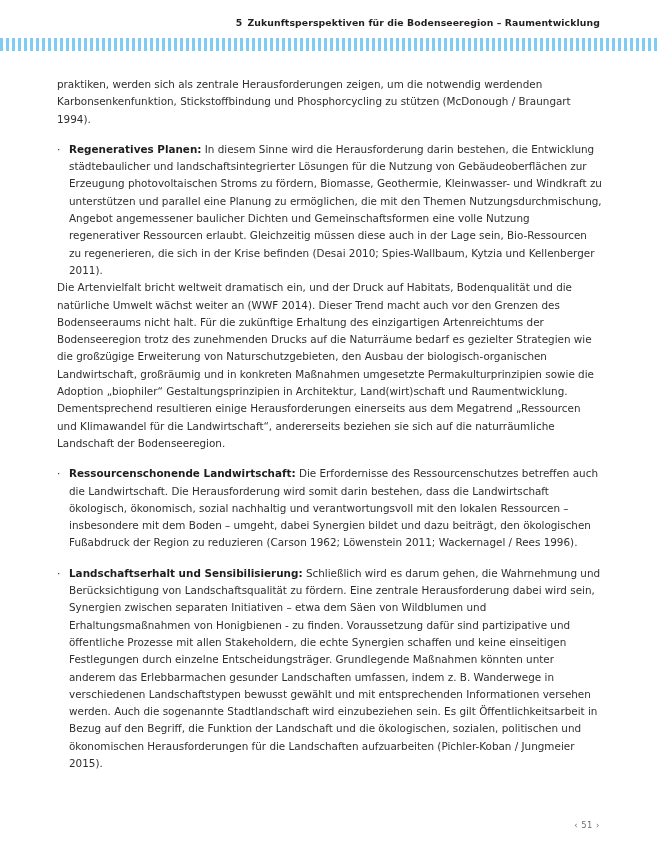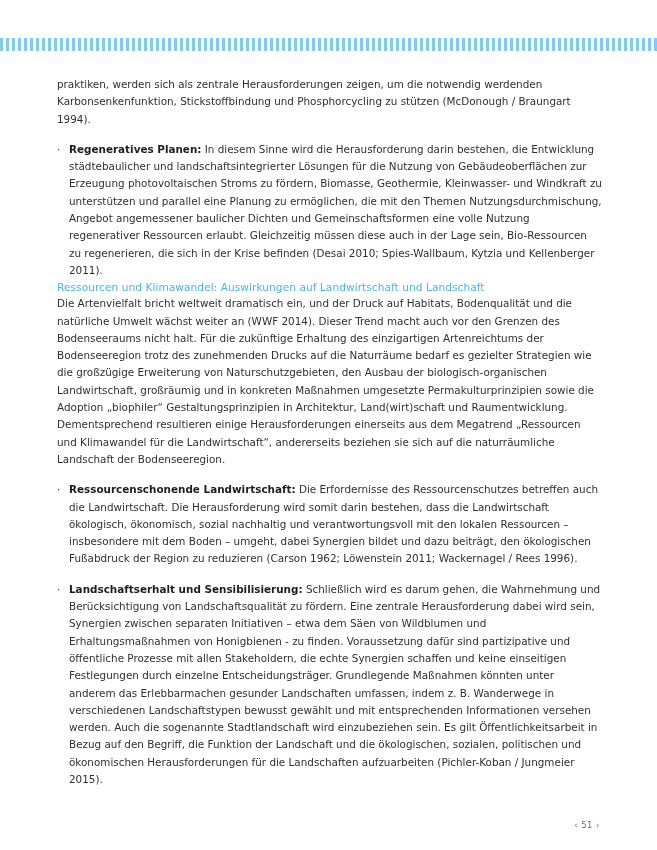--- a/index.html
+++ b/index.html
@@ -119,32 +119,34 @@
     white-space: nowrap;
   }
   .footer .caret { color: #6d6d6d; }
   .footer .page-num { margin: 0 3px; }
 </style>
 </head>
 <body>
 
 <div class="page">
 
+  <div class="header">
+    <span class="chapter-num">5</span><span>Zukunftsperspektiven für die Bodenseeregion – Raumentwicklung</span>
+  </div>
 
   <div class="dash-rule"></div>
 
   <div class="content">
 
     <p class="body-text">praktiken, werden sich als zentrale Herausforderungen zeigen, um die notwendig werdenden Karbonsenkenfunktion, Stickstoffbindung und Phosphorcycling zu stützen (McDonough / Braungart 1994).</p>
 
     <div class="bullet-item">
       <span class="bullet-dot">·</span><span class="lead-in">Regeneratives Planen:</span><span> In diesem Sinne wird die Herausforderung darin bestehen, die Entwicklung städtebaulicher und landschaftsintegrierter Lösungen für die Nutzung von Gebäudeoberflächen zur Erzeugung photovoltaischen Stroms zu fördern, Biomasse, Geothermie, Kleinwasser- und Windkraft zu unterstützen und parallel eine Planung zu ermöglichen, die mit den Themen Nutzungsdurchmischung, Angebot angemessener baulicher Dichten und Gemeinschaftsformen eine volle Nutzung regenerativer Ressourcen erlaubt. Gleichzeitig müssen diese auch in der Lage sein, Bio-Ressourcen zu regenerieren, die sich in der Krise befinden (Desai 2010; Spies-Wallbaum, Kytzia und Kellenberger 2011).</span>
     </div>
 
-    <h2 class="section-heading heading-gap-before">Ressourcen und Klimawandel: Auswirkungen auf Landwirtschaft und Landschaft</h2>
 
     <p class="body-text heading-gap-after">Die Artenvielfalt bricht weltweit dramatisch ein, und der Druck auf Habitats, Bodenqualität und die natürliche Umwelt wächst weiter an (WWF 2014). Dieser Trend macht auch vor den Grenzen des Bodenseeraums nicht halt. Für die zukünftige Erhaltung des einzigartigen Artenreichtums der Bodenseeregion trotz des zunehmenden Drucks auf die Naturräume bedarf es gezielter Strategien wie die großzügige Erweiterung von Naturschutzgebieten, den Ausbau der biologisch-organischen Landwirtschaft, großräumig und in konkreten Maßnahmen umgesetzte Permakulturprinzipien sowie die Adoption „biophiler“ Gestaltungsprinzipien in Architektur, Land(wirt)schaft und Raumentwicklung. Dementsprechend resultieren einige Herausforderungen einerseits aus dem Megatrend „Ressourcen und Klimawandel für die Landwirtschaft“, andererseits beziehen sie sich auf die naturräumliche Landschaft der Bodenseeregion.</p>
 
     <div class="bullet-item">
       <span class="bullet-dot">·</span><span class="lead-in">Ressourcenschonende Landwirtschaft:</span><span> Die Erfordernisse des Ressourcenschutzes betreffen auch die Landwirtschaft. Die Herausforderung wird somit darin bestehen, dass die Landwirtschaft ökologisch, ökonomisch, sozial nachhaltig und verantwortungsvoll mit den lokalen Ressourcen – insbesondere mit dem Boden – umgeht, dabei Synergien bildet und dazu beiträgt, den ökologischen Fußabdruck der Region zu reduzieren (Carson 1962; Löwenstein 2011; Wackernagel / Rees 1996).</span>
     </div>
 
     <div class="bullet-item">
       <span class="bullet-dot">·</span><span class="lead-in">Landschaftserhalt und Sensibilisierung:</span><span> Schließlich wird es darum gehen, die Wahrnehmung und Berücksichtigung von Landschaftsqualität zu fördern. Eine zentrale Herausforderung dabei wird sein, Synergien zwischen separaten Initiativen – etwa dem Säen von Wildblumen und Erhaltungsmaßnahmen von Honigbienen - zu finden. Voraussetzung dafür sind partizipative und öffentliche Prozesse mit allen Stakeholdern, die echte Synergien schaffen und keine einseitigen Festlegungen durch einzelne Entscheidungsträger. Grundlegende Maßnahmen könnten unter anderem das Erlebbarmachen gesunder Landschaften umfassen, indem z. B. Wanderwege in verschiedenen Landschaftstypen bewusst gewählt und mit entsprechenden Informationen versehen werden. Auch die sogenannte Stadtlandschaft wird einzubeziehen sein. Es gilt Öffentlichkeitsarbeit in Bezug auf den Begriff, die Funktion der Landschaft und die ökologischen, sozialen, politischen und ökonomischen Herausforderungen für die Landschaften aufzuarbeiten (Pichler-Koban / Jungmeier 2015).</span>
     </div>

